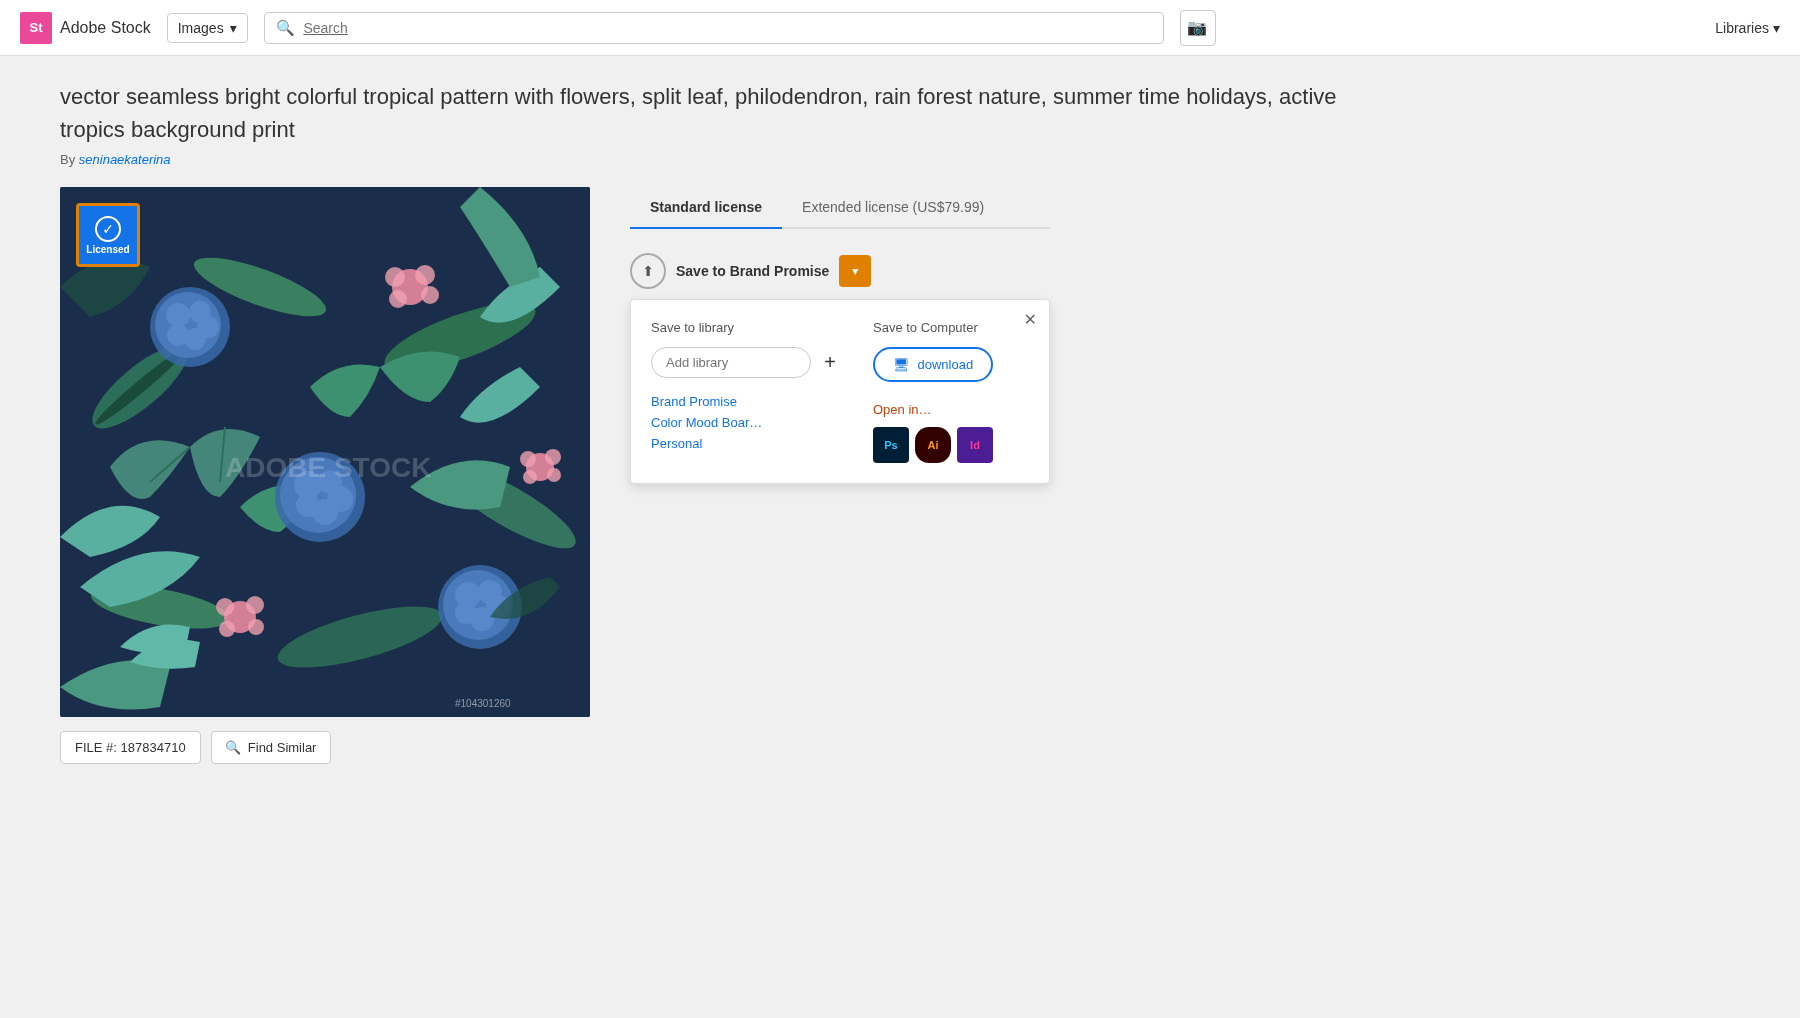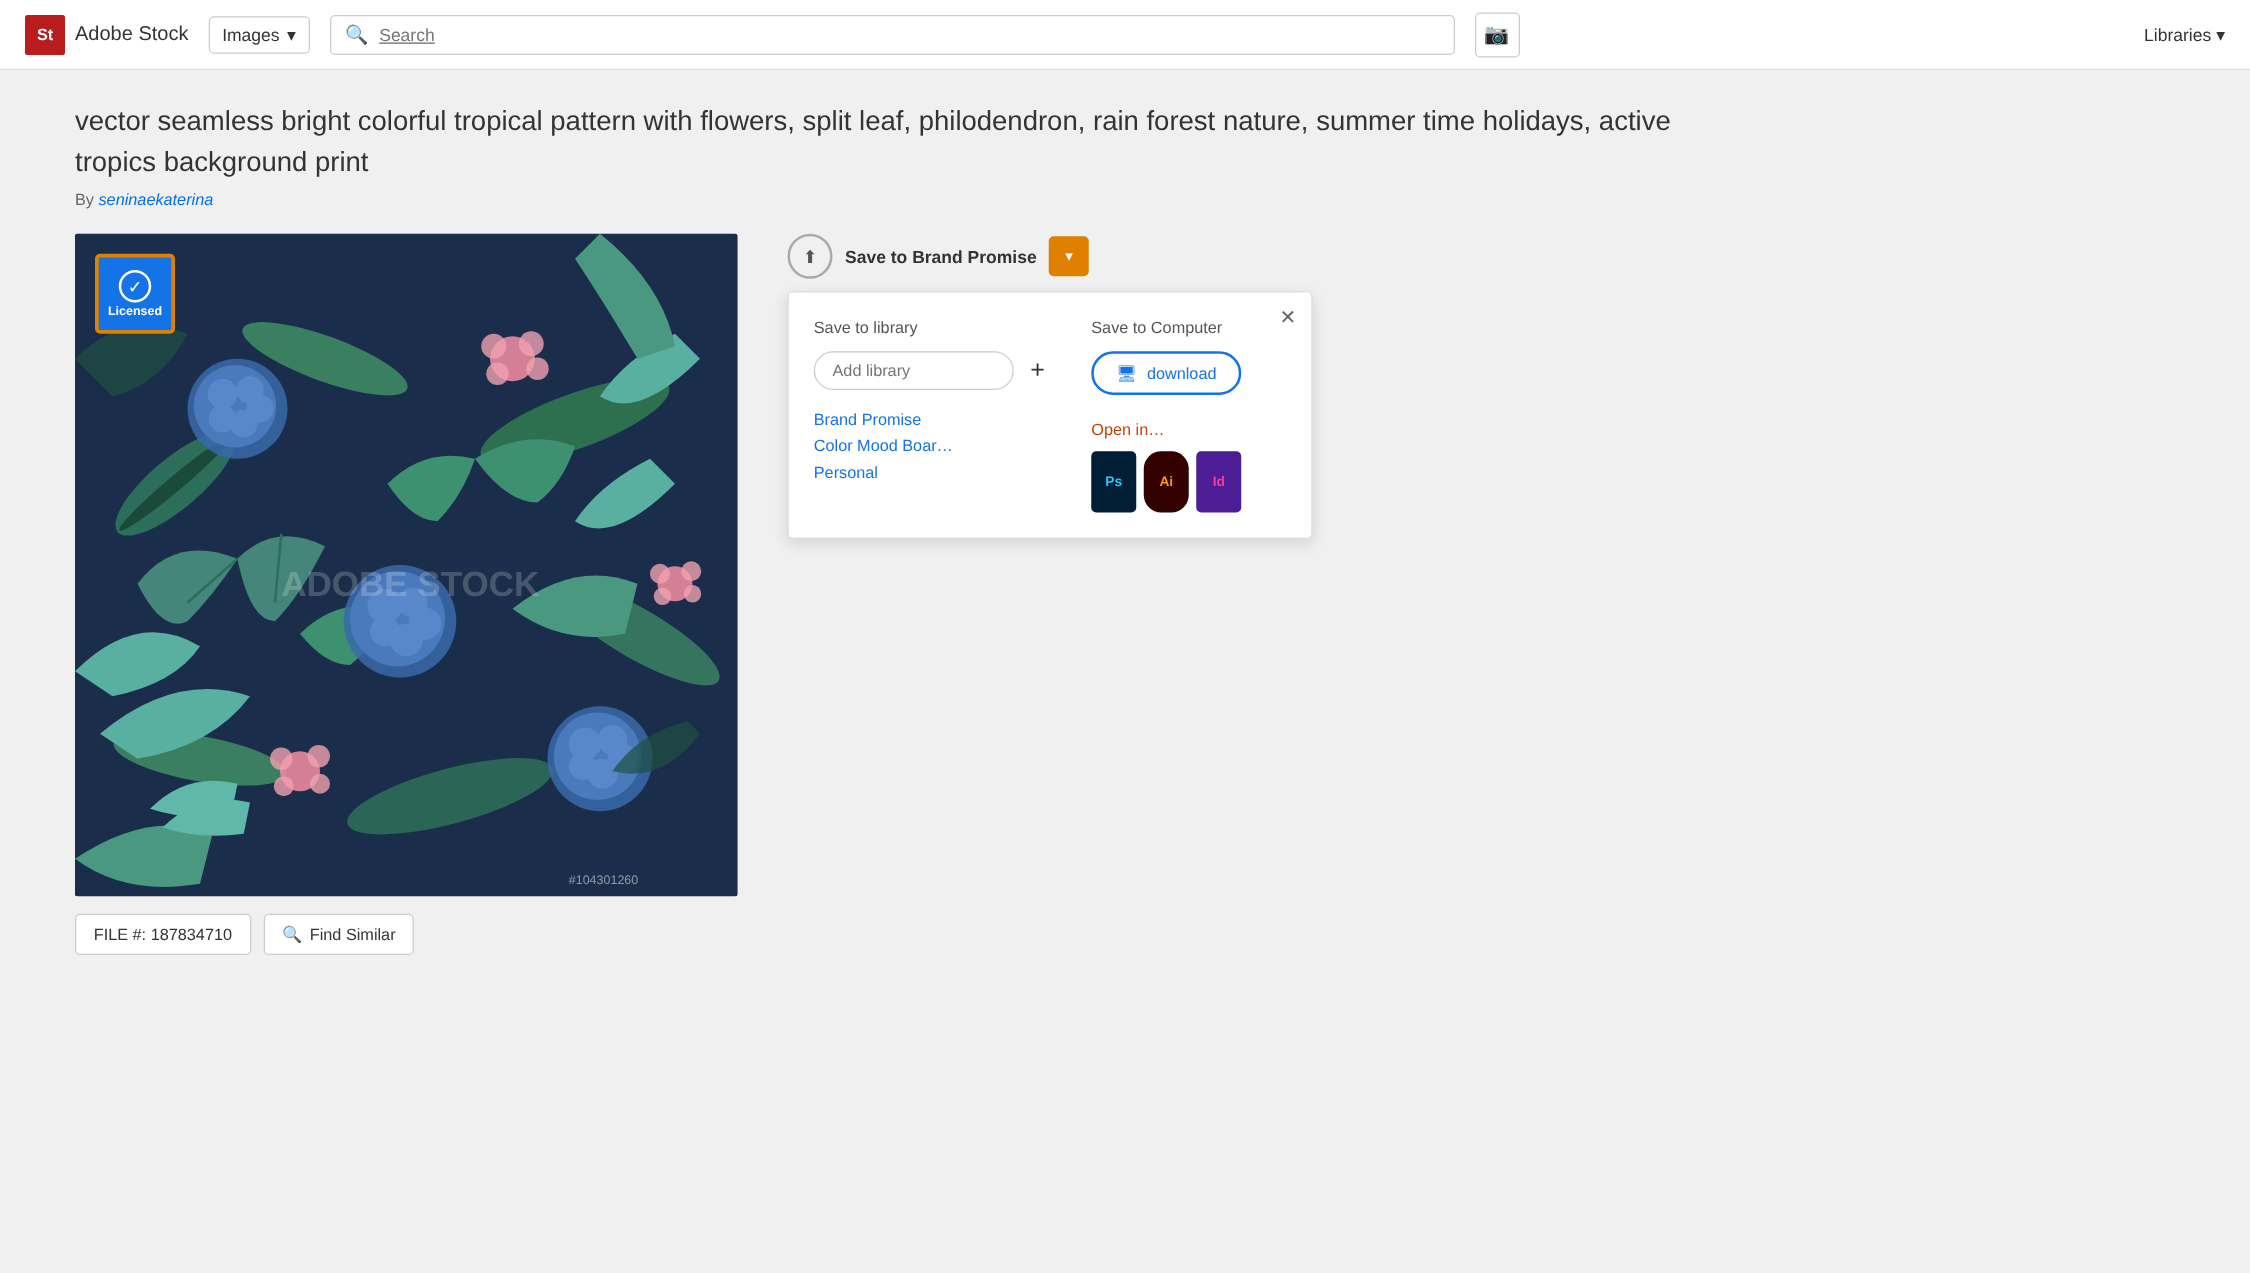--- a/index.html
+++ b/index.html
@@ -24,21 +24,21 @@
       z-index: 10;
     }
     .header-logo {
       display: flex;
       align-items: center;
       gap: 8px;
     }
     .logo-icon {
       width: 32px;
       height: 32px;
-      background: #b91c1c;
+      background: #ec4899;
       display: flex;
       align-items: center;
       justify-content: center;
       color: #fff;
       font-weight: bold;
       font-size: 13px;
       border-radius: 2px;
     }
     .logo-text {
       font-size: 16px;
@@ -375,21 +375,21 @@
       font-size: 13px;
       color: #c2410c;
       margin-bottom: 10px;
     }
     .app-icons {
       display: flex;
       gap: 6px;
     }
     .app-icon {
       width: 36px;
-      height: 49px;
+      height: 36px;
       border-radius: 4px;
       display: flex;
       align-items: center;
       justify-content: center;
       color: #fff;
       font-size: 11px;
       font-weight: 700;
       cursor: pointer;
     }
     .ps-icon { background: #001e36; color: #26c9ff; }
@@ -535,20 +535,28 @@
         </button>
         <button class="find-similar-btn">
           <span>🔍</span>
           <span>Find Similar</span>
         </button>
       </div>
     </div>
 
     <div class="license-panel">
 
+      <div class="license-tabs">
+        <div class="tab active">
+          <span>Standard license</span>
+        </div>
+        <div class="tab">
+          <span>Extended license (US$79.99)</span>
+        </div>
+      </div>
 
       <div class="save-section">
         <div class="upload-icon-circle">
           <span style="font-size:14px;">⬆</span>
         </div>
         <span class="save-to-label">
           <span>Save to</span>&nbsp;<strong>Brand Promise</strong>
         </span>
         <button class="dropdown-arrow-btn">
           <span>▾</span>

